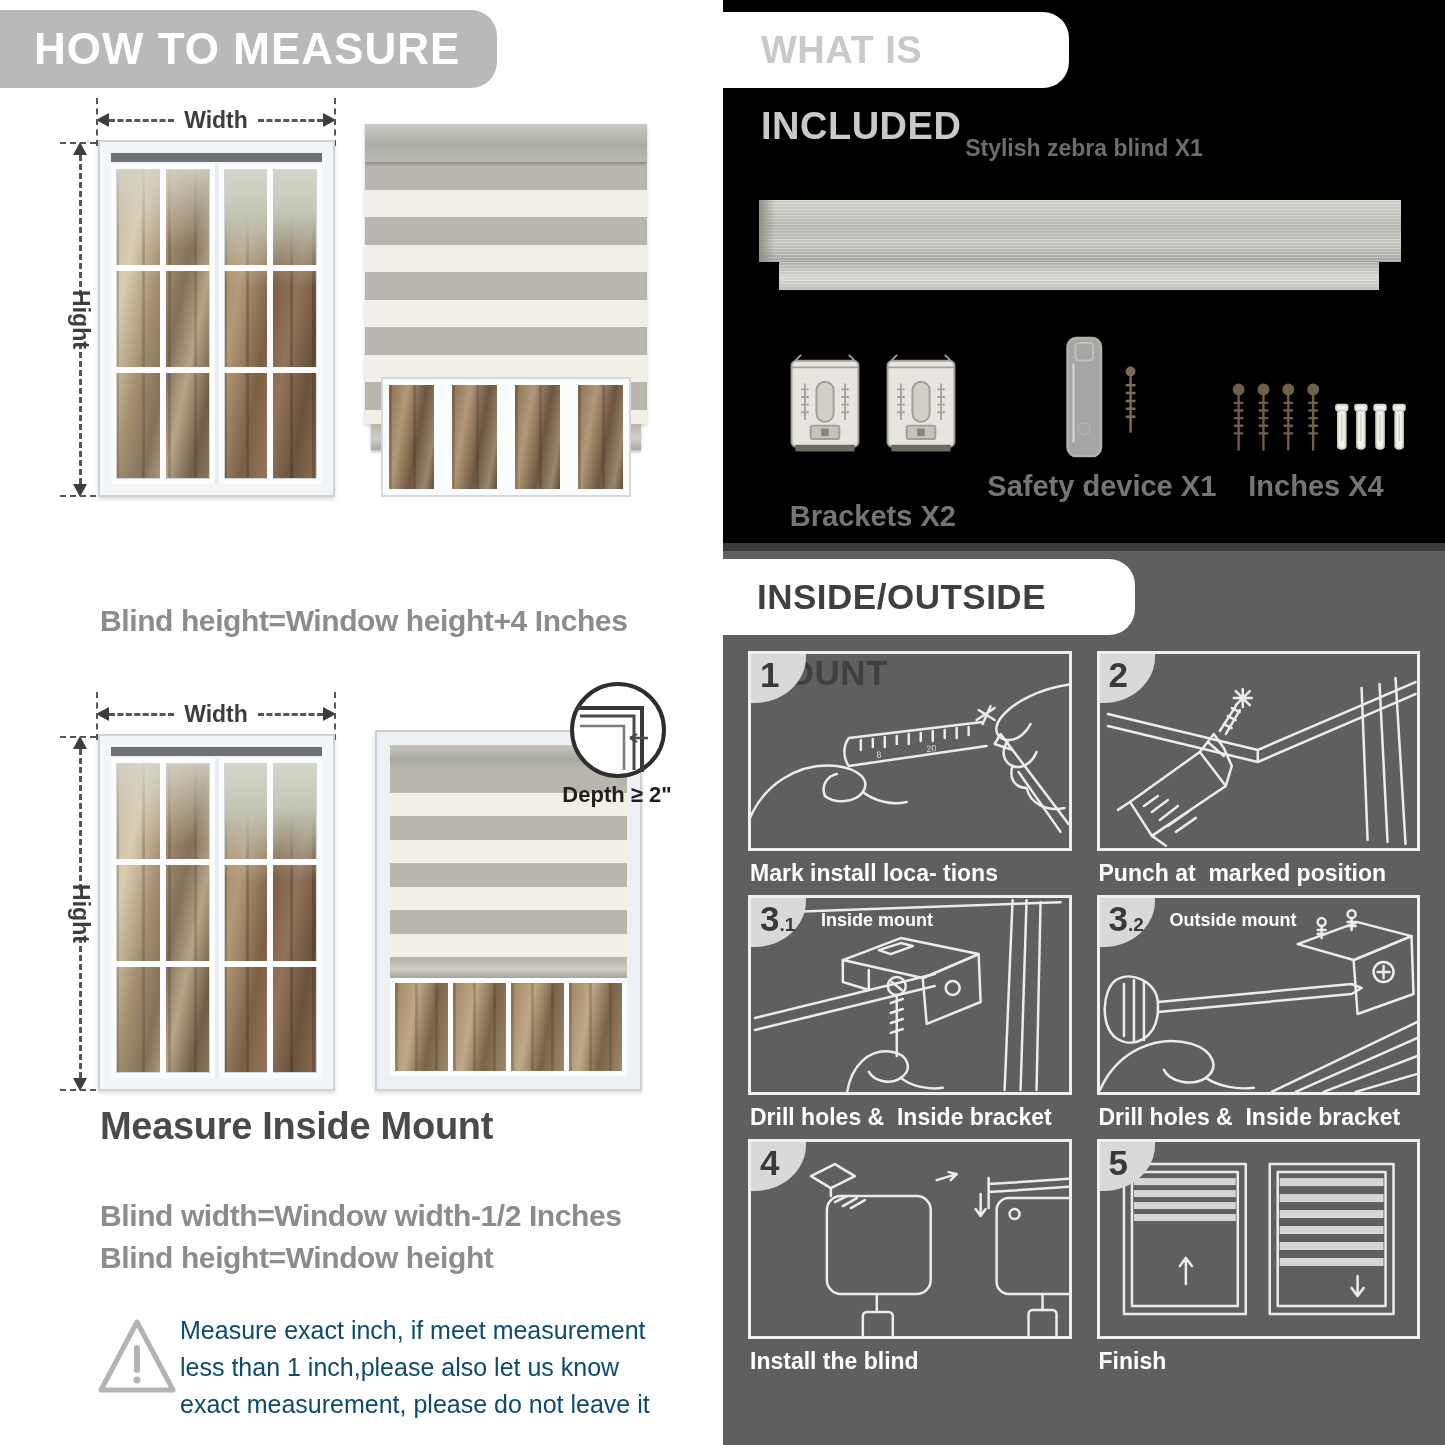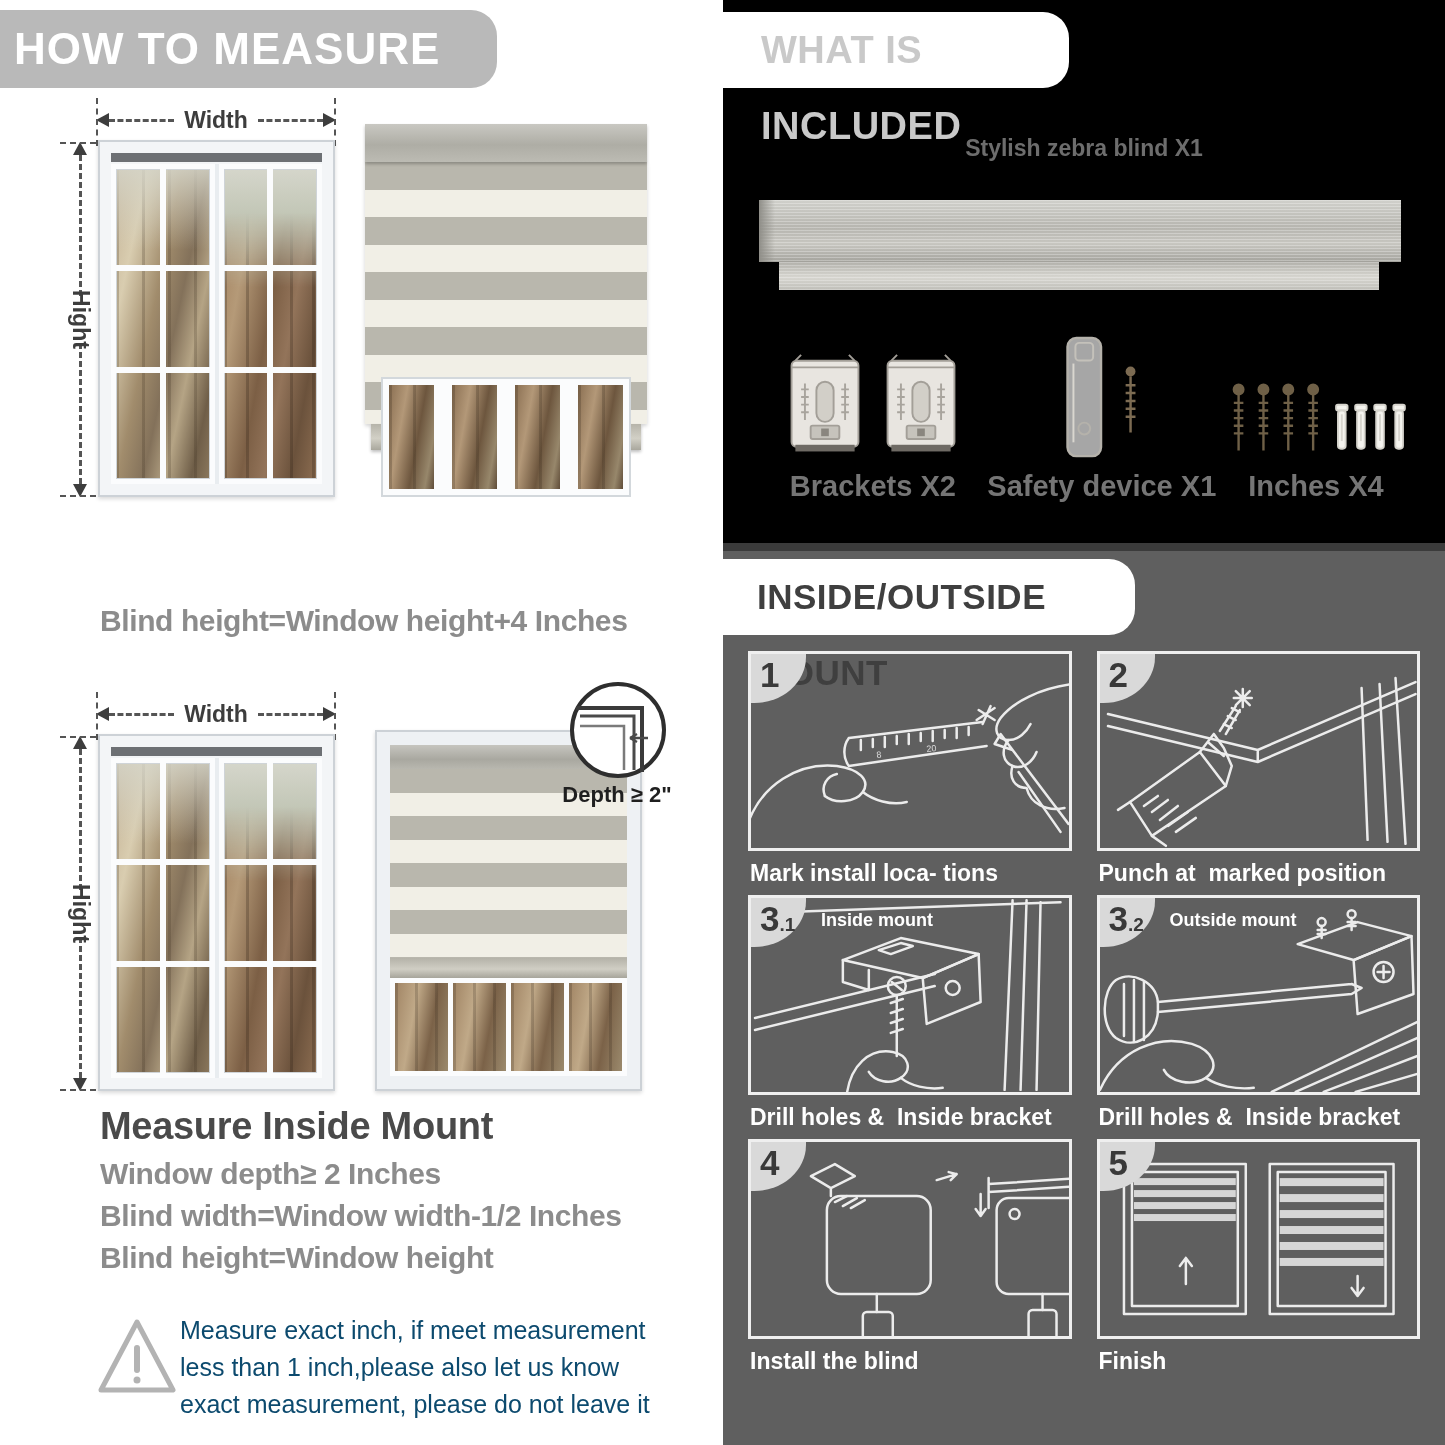--- a/index.html
+++ b/index.html
@@ -7,21 +7,21 @@
   .page {
     position:relative; width:1445px; height:1445px; overflow:hidden;
     background:#ffffff;
     font-family:"Liberation Sans","DejaVu Sans",sans-serif;
   }
   
   .hdr-left {
     position:absolute; left:0; top:10px; width:497px; height:78px;
     background:#b9b9b9; border-radius:0 26px 26px 0;
     color:#ffffff; font-size:44px; font-weight:bold; letter-spacing:1px;
-    line-height:78px; padding-left:14px;
+    line-height:78px; padding-left:34px;
   }
   
   .dim-w { position:absolute; display:flex; align-items:center; color:#3d3d3d; font-weight:bold; font-size:23px; height:24px; }
   .dim-w .seg { flex:1; border-top:3px dashed #555; height:0; }
   .dim-w .lbl { margin:0 10px; }
   .ah { width:0; height:0; }
   .ah.l { border-top:7px solid transparent; border-bottom:7px solid transparent; border-right:13px solid #3d3d3d; }
   .ah.r { border-top:7px solid transparent; border-bottom:7px solid transparent; border-left:13px solid #3d3d3d; }
   .ah.u { border-left:7px solid transparent; border-right:7px solid transparent; border-bottom:13px solid #3d3d3d; }
   .ah.d { border-left:7px solid transparent; border-right:7px solid transparent; border-top:13px solid #3d3d3d; }
@@ -117,21 +117,21 @@
     position:absolute; top:262px; left:56px; right:66px; height:28px;
     background:
       repeating-linear-gradient(180deg, rgba(255,255,255,.25) 0 1px, rgba(0,0,0,0) 1px 3px),
       linear-gradient(180deg,#b2b1ab,#d7d6d0 55%,#bfbeb8);
     box-shadow:0 2px 3px rgba(0,0,0,.2);
   }
   .items { position:absolute; top:332px; left:40px; right:34px; display:flex; }
   .item { display:flex; flex-direction:column; align-items:center; }
   .item .art { height:132px; display:flex; align-items:flex-end; gap:10px; }
   .item .ilabel { margin-top:6px; font-size:29px; font-weight:bold; color:#757575; white-space:nowrap; }
-  .item.i1 { width:235px; } .item.i2 { width:255px; } .item.i3 { width:195px; }
+  .item.i1 { width:235px;gap:30px; } .item.i2 { width:255px; } .item.i3 { width:195px; }
   .right-bottom {
     position:absolute; left:723px; top:543px; width:722px; height:902px;
     background:#5f5f5f; border-top:8px solid #3b3b3b;
   }
   .hdr-mount {
     position:absolute; left:0; top:8px; width:412px; height:76px;
     background:#ffffff; border-radius:0 26px 26px 0;
     color:#3f3f3f; font-size:35px; font-weight:bold; letter-spacing:.5px;
     line-height:76px; padding-left:34px;
   }
@@ -265,21 +265,20 @@
       <path d="M6,30 L60,30 L60,84" stroke="#4a4a4a" stroke-width="3" fill="none"></path>
       <path d="M6,40 L50,40 L50,84" stroke="#7a7a7a" stroke-width="2.5" fill="none"></path>
       <path d="M2,22 L68,22 L68,86" stroke="#3a3a3a" stroke-width="4" fill="none"></path>
       <path d="M74,52 L56,52" stroke="#4a4a4a" stroke-width="2.5"></path>
       <path d="M56,52 l7,-4 M56,52 l7,4" stroke="#4a4a4a" stroke-width="2.5" fill="none"></path>
     </svg>
   </div>
   <div class="depth-lbl" style="left:562px; top:782px; width:110px; text-align:center;">Depth ≥ 2"</div>
 
   <div class="m-title" style="left:100px; top:1105px;">Measure Inside Mount</div>
-  <div class="m-line" style="left:100px; top:1157px;">Window depth≥ 2 Inches</div>
   <div class="m-line" style="left:100px; top:1199px;">Blind width=Window width-1/2 Inches</div>
   <div class="m-line" style="left:100px; top:1241px;">Blind height=Window height</div>
 
   <div class="warn-icon" style="left:95px; top:1312px;">
     <svg viewBox="0 0 84 90" width="84" height="90">
       <path d="M42,10 L78,78 L6,78 Z" stroke="#b3b3b3" stroke-width="5" fill="none" stroke-linejoin="round"></path>
       <path d="M42,36 L42,58" stroke="#b3b3b3" stroke-width="6" stroke-linecap="round"></path>
       <circle cx="42" cy="68" r="3.5" fill="#b3b3b3"></circle>
     </svg>
   </div>

